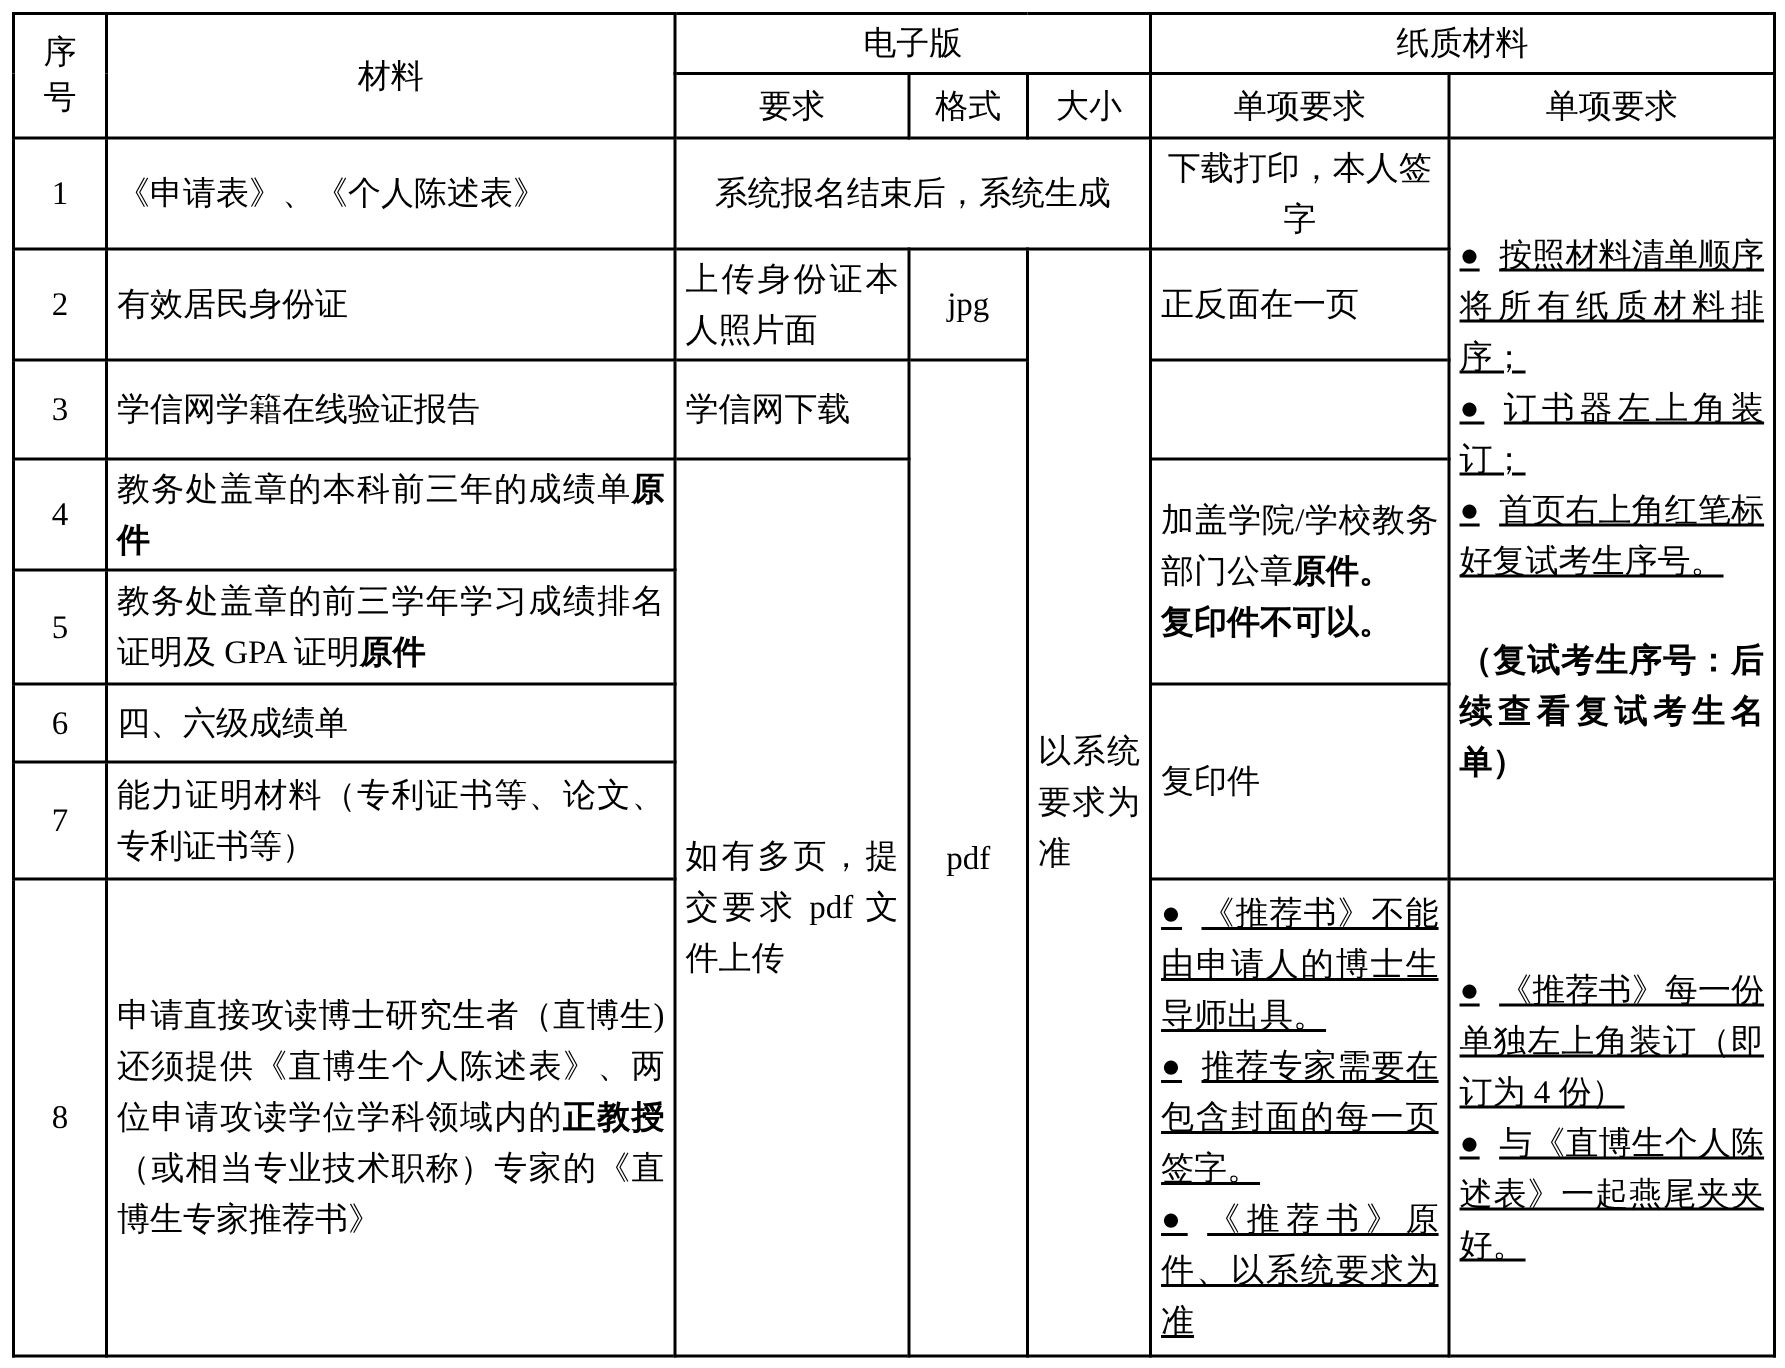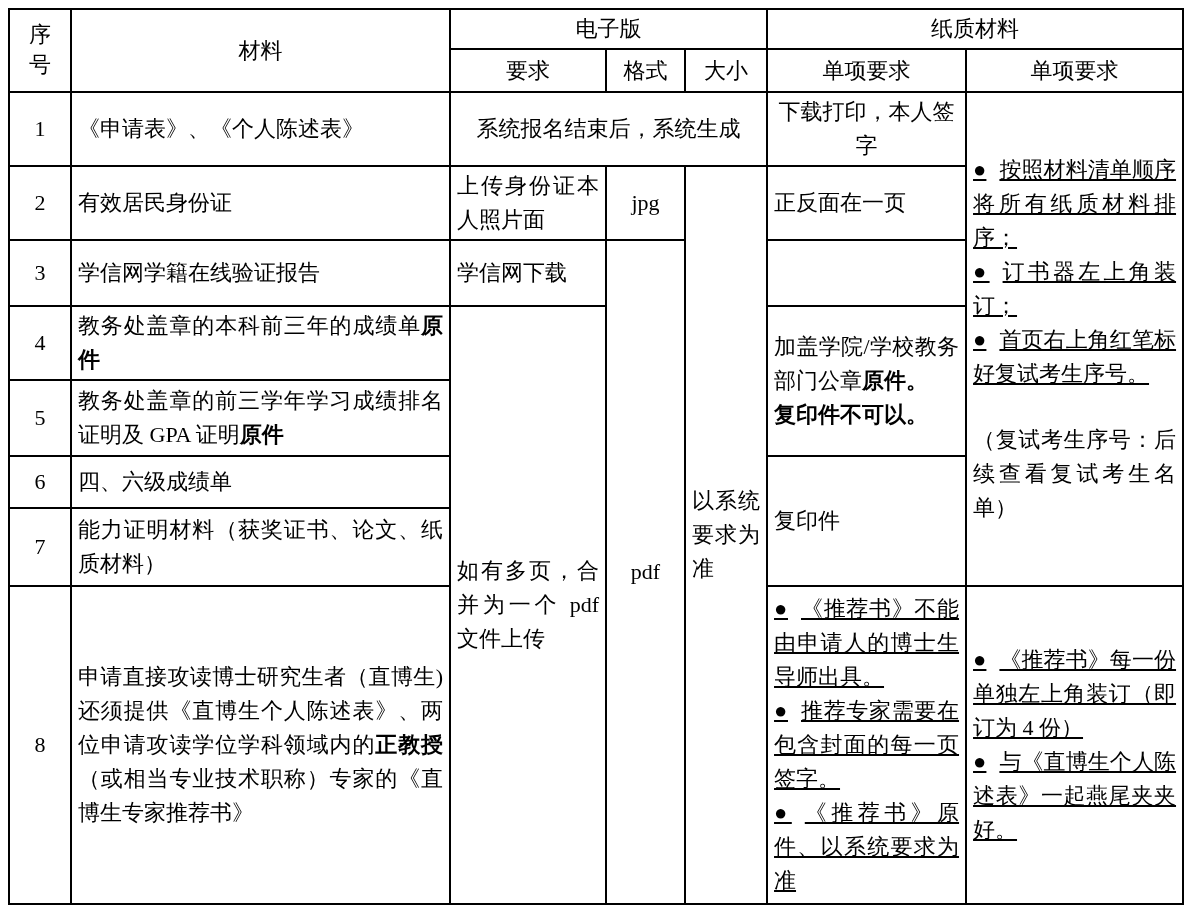--- a/index.html
+++ b/index.html
@@ -44,21 +44,21 @@
   .c-size{padding:4px 15px;}
   .c-item{padding:4px 18px;}
   .c-submit{padding:4px 11px;}
   .lh-tall{line-height:38px;}
   .lh-item8{line-height:36px;padding-top:2px;padding-bottom:2px;}
   .row8mat{line-height:47px;}
   .vwrap{display:inline-block;width:1.05em;line-height:30px;text-align:center;word-break:break-all;}
   b{font-weight:bold;}
   .blt{text-align:justify;text-justify:inter-character;text-decoration:underline;}
   .dot{display:inline;margin-right:13px;}
-  .note{margin-top:32px;}
+  .note{margin-top:32px;font-weight:bold;}
 </style>
 </head>
 <body>
 
 <div class="page">
   <table class="mat">
     <colgroup>
       <col style="width:62px">
         <col style="width:379px">
         <col style="width:156px">
@@ -106,35 +106,35 @@
       <tr class="r3">
         <td class="c-serial">3</td>
         <td class="c-mat">学信网学籍在线验证报告</td>
         <td class="c-req">学信网下载</td>
         <td rowspan="6" class="tc">pdf</td>
         <td class="c-item"></td>
       </tr>
       <tr class="r4">
         <td class="c-serial">4</td>
         <td class="c-mat">教务处盖章的本科前三年的成绩单<b>原件</b></td>
-        <td rowspan="5" class="c-req tj">如有多页，合并为一个 pdf 文件上传</td>
+        <td rowspan="5" class="c-req tj">如有多页，提交要求 pdf 文件上传</td>
         <td rowspan="2" class="c-item tj">加盖学院/学校教务部门公章<b>原件。</b><b></b><br><b>复印件不可以。</b></td>
       </tr>
       <tr class="r5">
         <td class="c-serial">5</td>
         <td class="c-mat">教务处盖章的前三学年学习成绩排名证明及 GPA 证明<b>原件</b></td>
       </tr>
       <tr class="r6">
         <td class="c-serial">6</td>
         <td class="c-mat">四、六级成绩单</td>
         <td rowspan="2" class="c-item">复印件</td>
       </tr>
       <tr class="r7">
         <td class="c-serial">7</td>
-        <td class="c-mat">能力证明材料（获奖证书、论文、纸质材料）</td>
+        <td class="c-mat">能力证明材料（专利证书等、论文、专利证书等）</td>
       </tr>
       <tr class="r8">
         <td class="c-serial">8</td>
         <td class="c-mat row8mat">申请直接攻读博士研究生者（直博生)还须提供《直博生个人陈述表》、两位申请攻读学位学科领域内的<b>正教授</b>（或相当专业技术职称）专家的《直博生专家推荐书》</td>
         <td class="c-item lh-item8">
           <div class="blt"><span class="dot">●</span><span>《推荐书》不能由申请人的博士生导师出具。</span></div>
           <div class="blt"><span class="dot">●</span><span>推荐专家需要在包含封面的每一页签字。</span></div>
           <div class="blt"><span class="dot">●</span><span>《推荐书》原件、以系统要求为准</span></div>
         </td>
         <td class="c-submit lh-tall">

